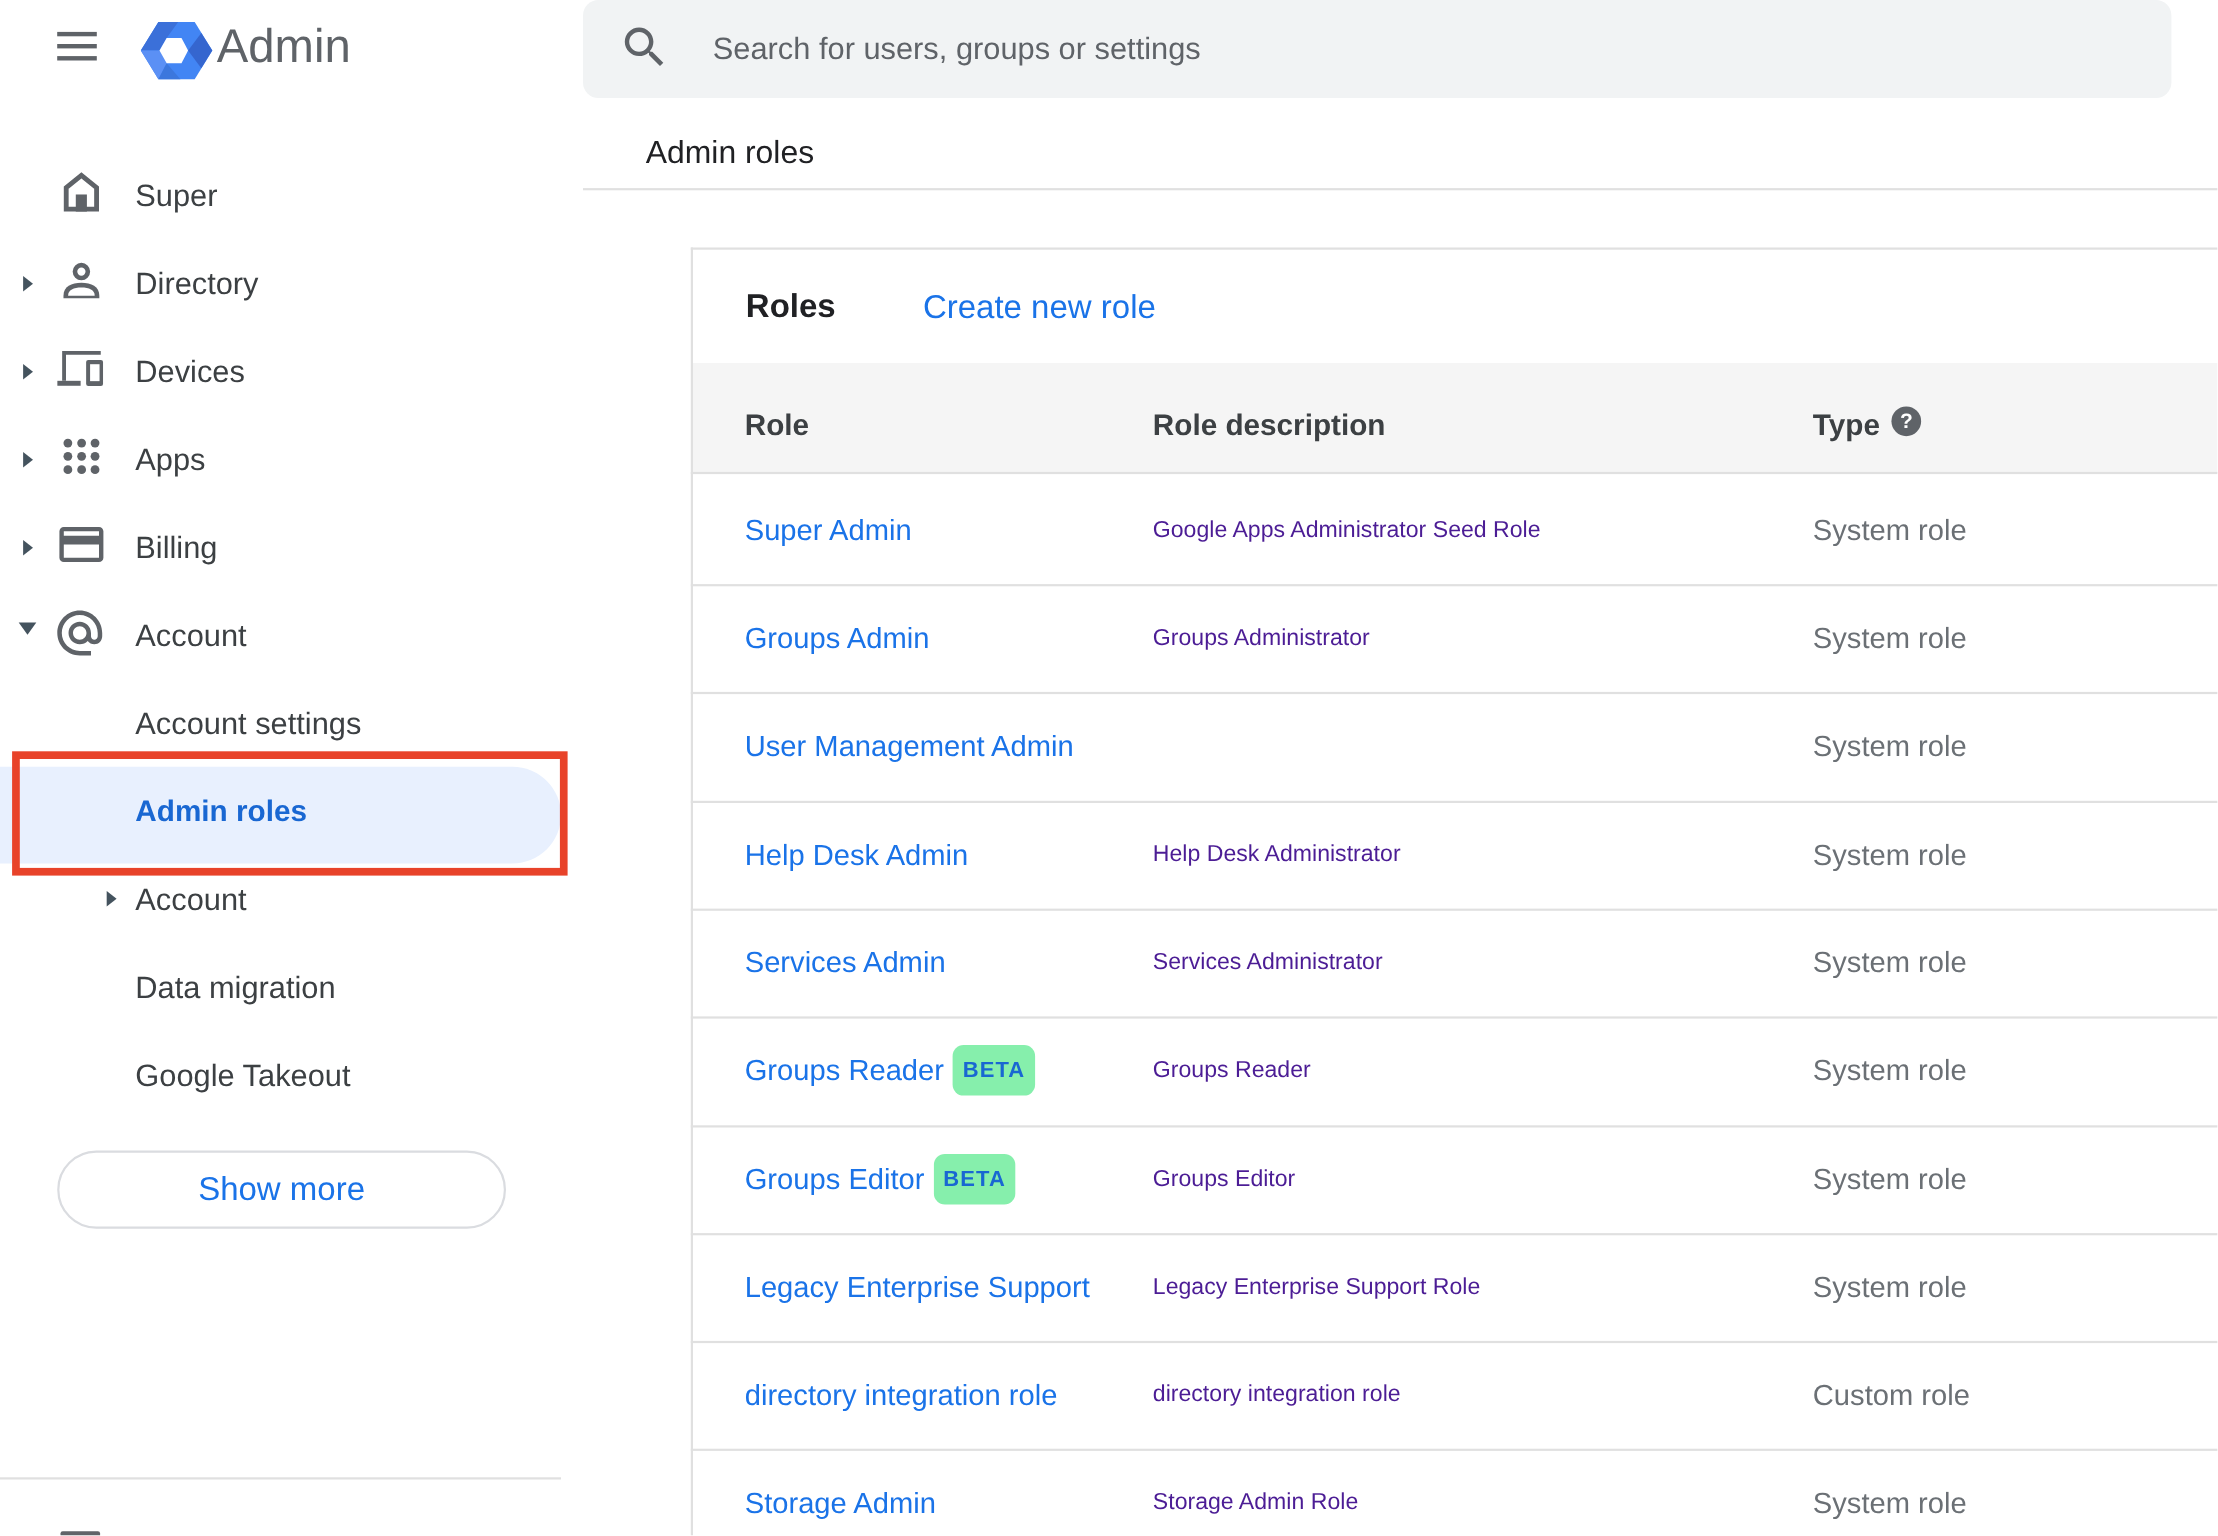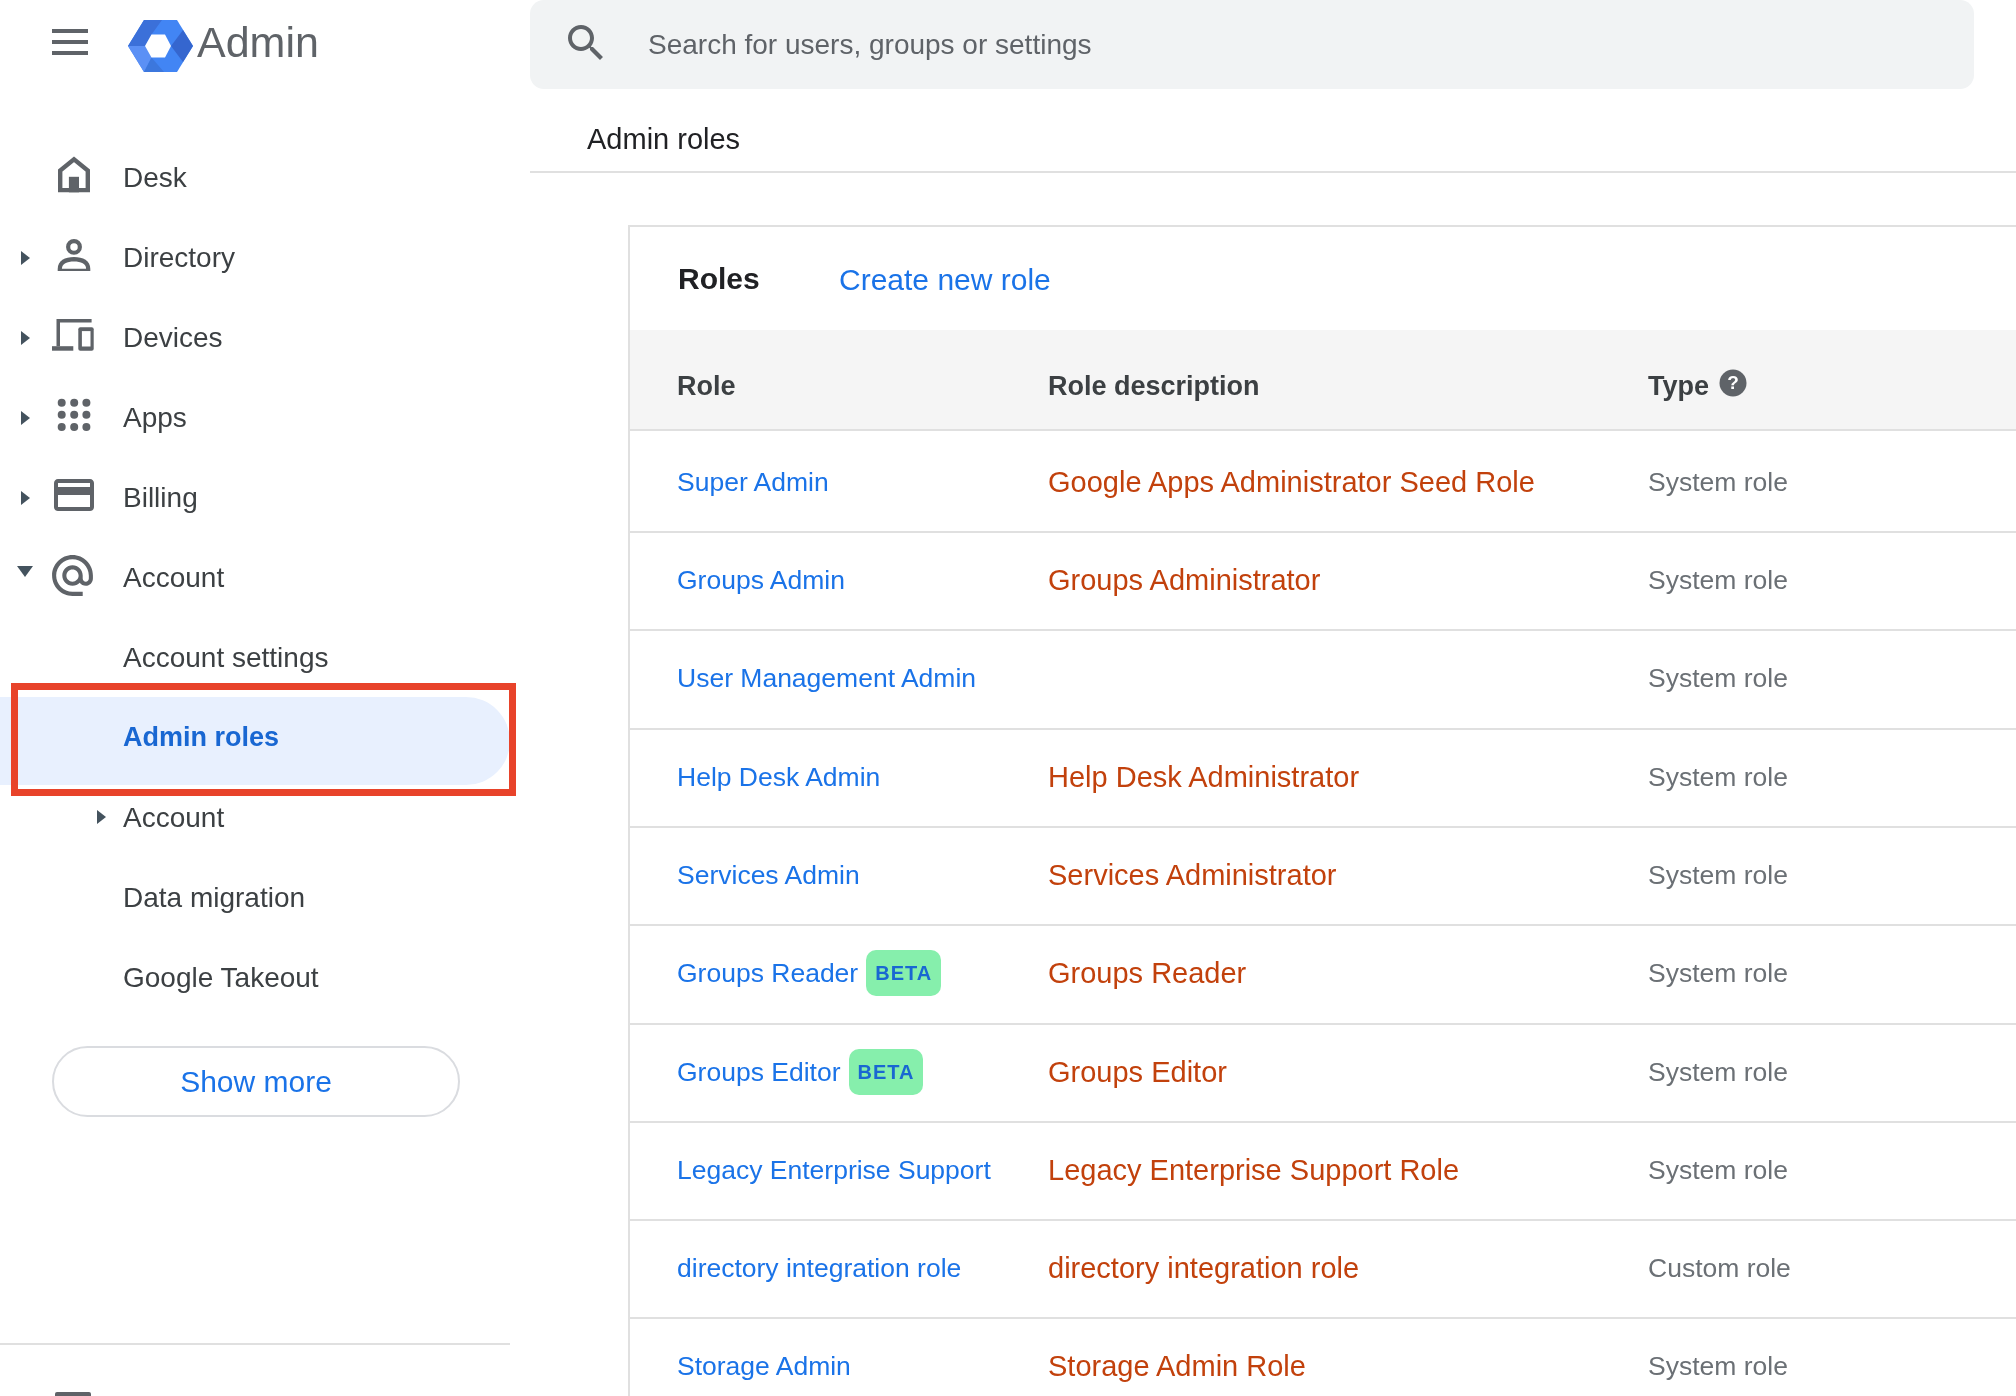--- a/index.html
+++ b/index.html
@@ -4,21 +4,21 @@
 <style>
   html,body{margin:0;padding:0;}
   body{font-family:"Liberation Sans", sans-serif; background:#fff;}
   #page{position:relative;width:2016px;height:1396px;overflow:hidden;background:#fff;}
   .abs{position:absolute;}
   .sideitem{position:absolute;left:123px;font-size:28px;color:#3c4043;white-space:nowrap;}
   .tri-r{position:absolute;width:0;height:0;border-top:7px solid transparent;border-bottom:7px solid transparent;border-left:9px solid #44535e;}
   .tri-d{position:absolute;width:0;height:0;border-left:8px solid transparent;border-right:8px solid transparent;border-top:11px solid #44535e;}
   .divline{position:absolute;background:#e0e0e0;}
   .rolelink{position:absolute;left:677px;font-size:26.5px;color:#1a73e8;white-space:nowrap;}
-  .desc{position:absolute;left:1048px;font-size:29px;color:#c2410c;white-space:nowrap;}
+  .desc{position:absolute;left:1048px;font-size:21px;color:#4c1d95;white-space:nowrap;}
   .typ{position:absolute;left:1648px;font-size:26.5px;color:#6b7075;white-space:nowrap;}
   .beta{display:inline-block;background:#86efac;color:#1967d2;font-weight:bold;font-size:20px;letter-spacing:1px;border-radius:10px;height:42px;line-height:42px;padding:2px 9px;margin-left:8px;vertical-align:middle;position:relative;top:-2px;}
 </style>
 </head>
 <body>
 <div id="page">
 
   <div class="abs" style="left:52px;top:29px;width:36px;height:4px;background:#5f6368;"></div>
   <div class="abs" style="left:52px;top:40px;width:36px;height:4px;background:#5f6368;"></div>
   <div class="abs" style="left:52px;top:51px;width:36px;height:4px;background:#5f6368;"></div>
@@ -39,21 +39,21 @@
   </svg>
   <div class="abs" style="left:648px;top:0;height:89px;line-height:89px;font-size:28px;color:#5f6368;">Search for users, groups or settings</div>
 
   <div class="abs" style="left:587px;top:123px;font-size:29px;color:#202124;">Admin roles</div>
   <div class="divline" style="left:530px;top:171px;width:1486px;height:2px;"></div>
 
   <svg class="abs" style="left:56px;top:155px;" width="36" height="40" viewBox="0 0 36 40">
     <path d="M4.2 35.1 V15.6 L18 4.4 L31.8 15.6 V35.1 Z" fill="none" stroke="#5f6368" stroke-width="4.4" stroke-linejoin="miter"></path>
     <rect x="12.9" y="21.8" width="10.1" height="15.5" fill="#5f6368"></rect>
   </svg>
-  <div class="sideitem" style="top:162px;">Desk</div>
+  <div class="sideitem" style="top:162px;">Super</div>
 
   <div class="tri-r" style="left:21px;top:251px;"></div>
   <svg class="abs" style="left:54px;top:232px;" width="40" height="42" viewBox="0 0 40 42">
     <circle cx="20" cy="14.9" r="5.85" fill="none" stroke="#5f6368" stroke-width="4.2"></circle>
     <path d="M3.7 39.1 L36.3 39.1 L36.3 37 C36.3 28.5 29 25.1 20 25.1 C11 25.1 3.7 28.5 3.7 37 Z" fill="#5f6368"></path>
     <path d="M7.9 36.8 L32.1 36.8 C32.1 31.5 27 29.4 20 29.4 C13 29.4 7.9 31.5 7.9 36.8 Z" fill="#fff"></path>
   </svg>
   <div class="sideitem" style="top:242px;">Directory</div>
 
   <div class="tri-r" style="left:21px;top:331px;"></div>

